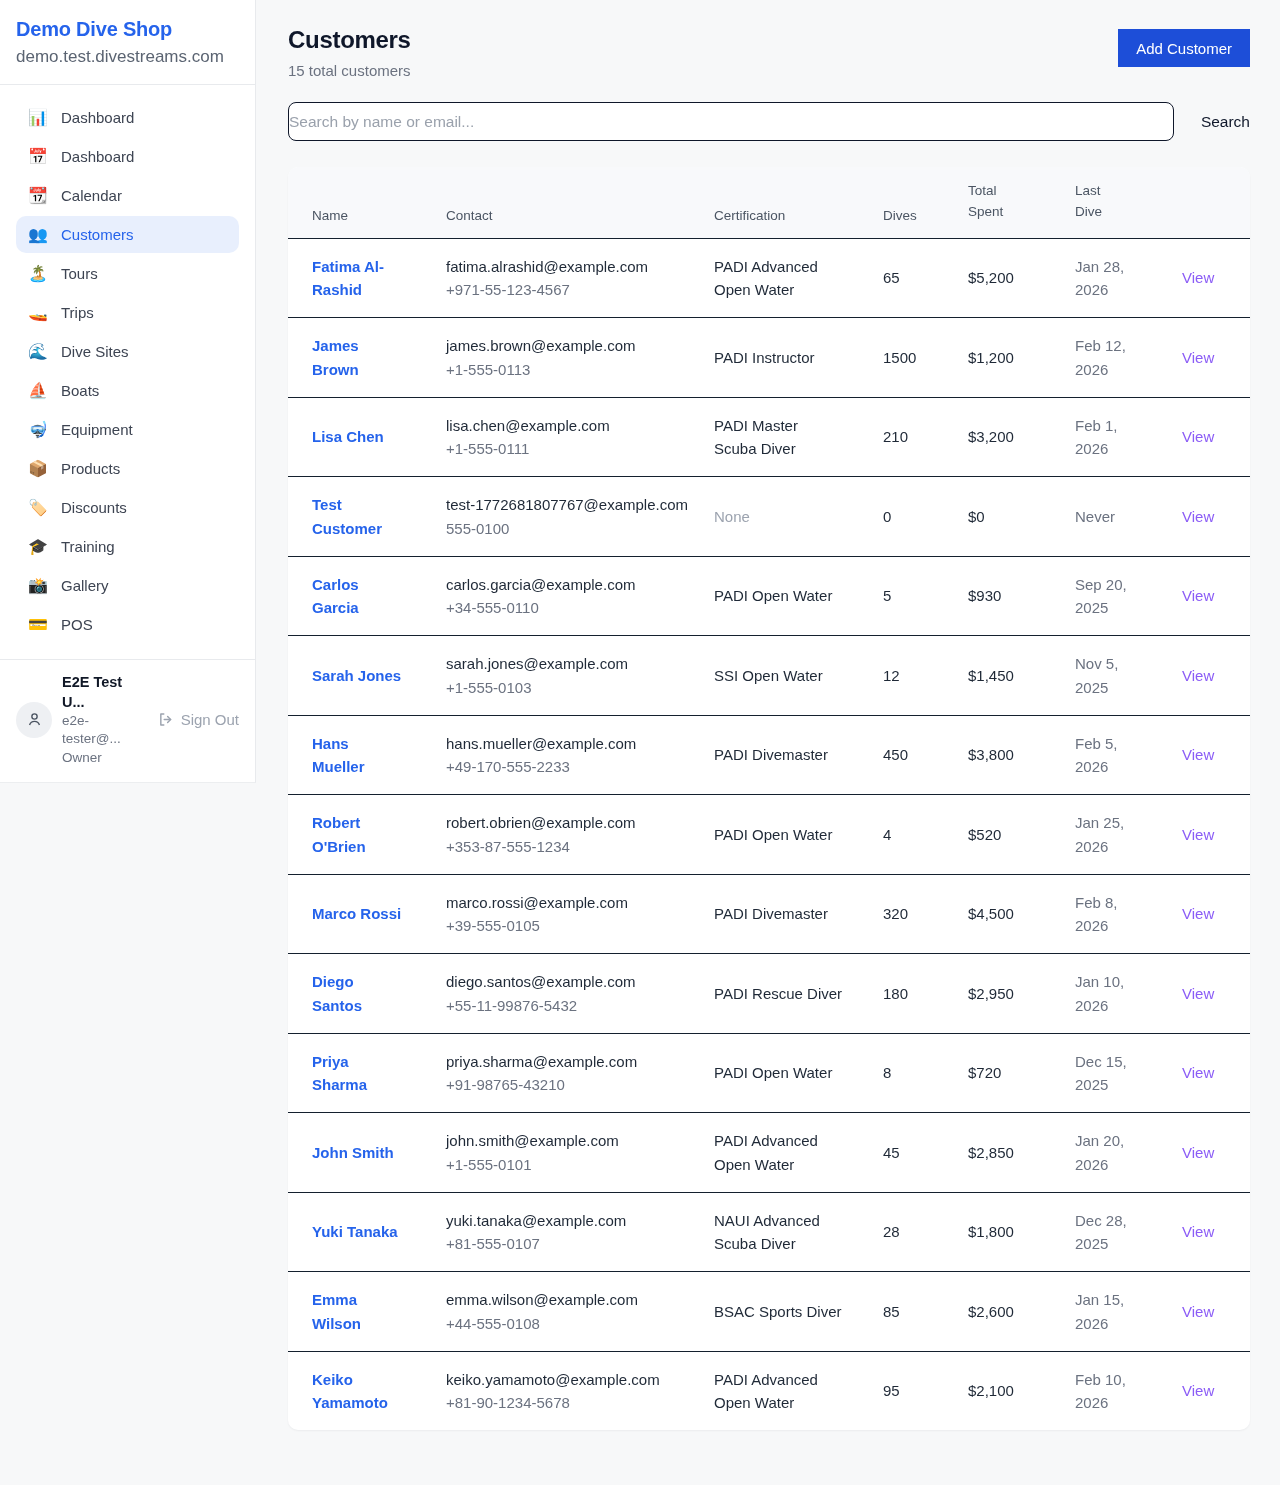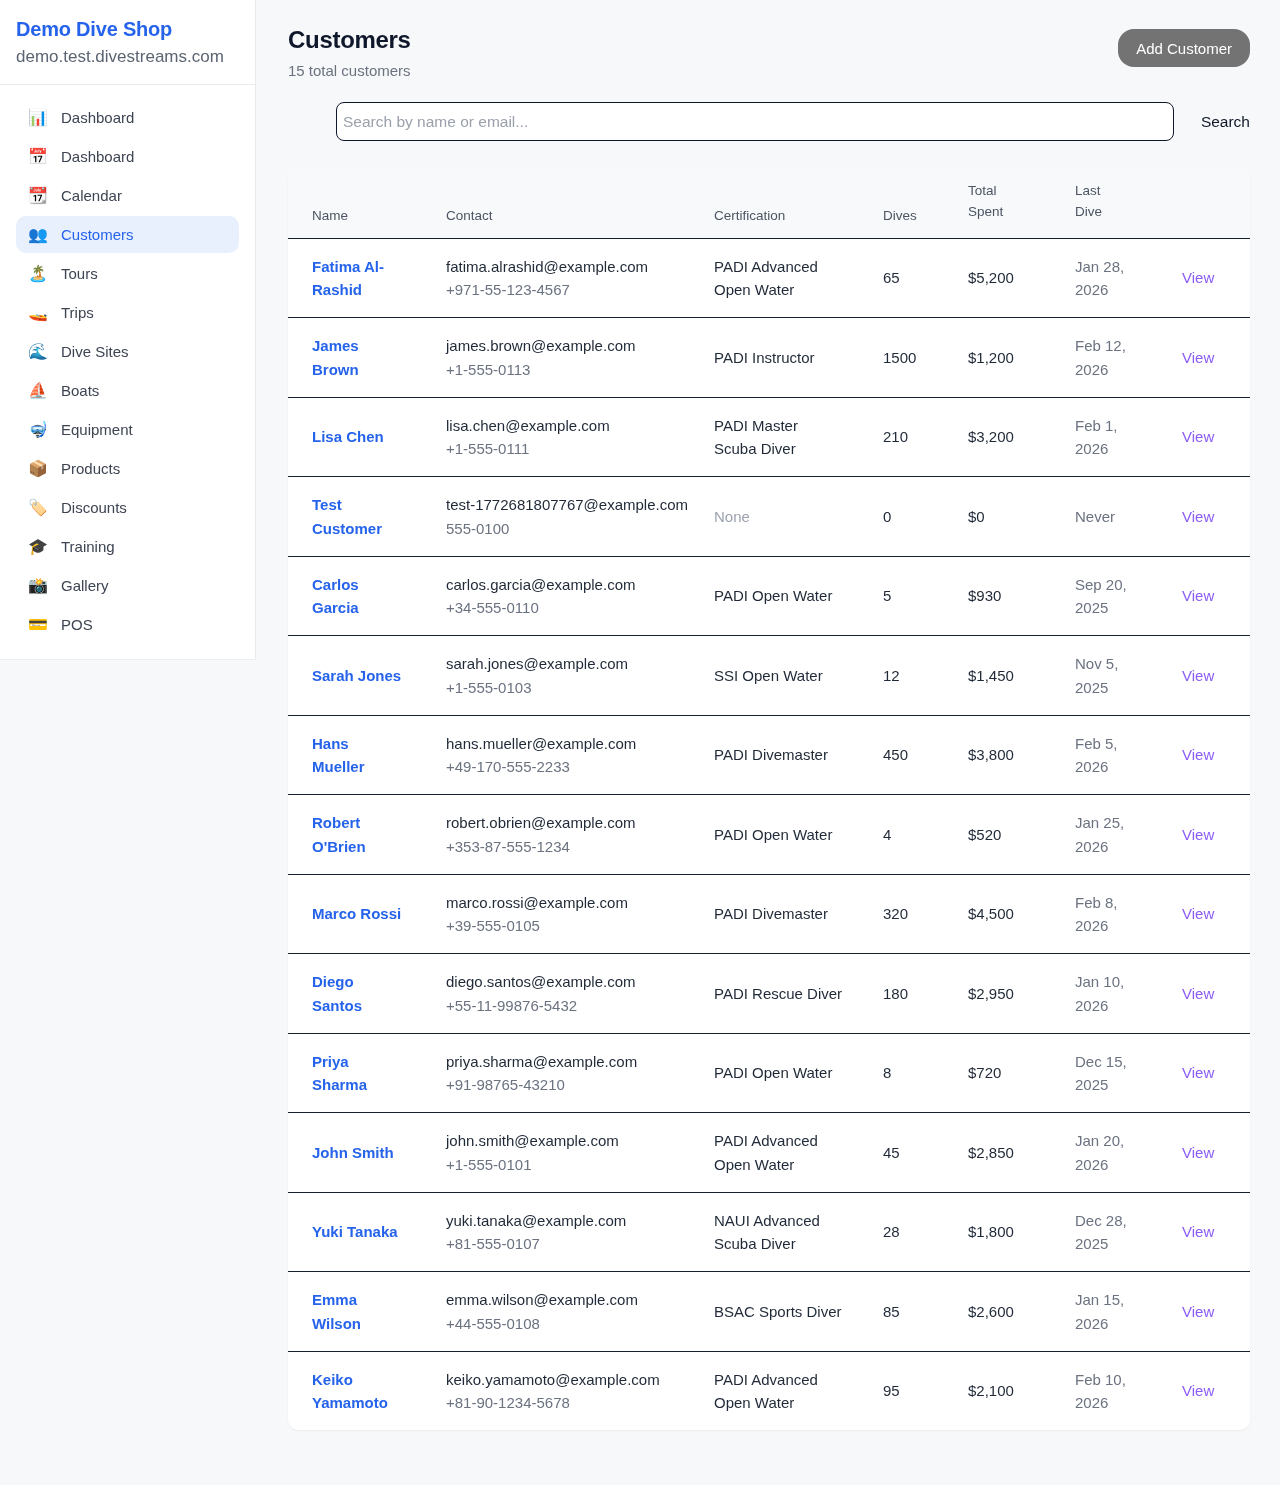--- a/index.html
+++ b/index.html
@@ -52,33 +52,33 @@
     background:none; border:none; cursor:pointer;
     font-family:inherit;
     white-space:nowrap;
   }
   
   .main { flex:1; padding:26px 30px 36px 32px; min-width:0; }
   .page-head { display:flex; align-items:flex-start; justify-content:space-between; }
   .page-title { font-size:24px; font-weight:700; color:#0f172a; letter-spacing:-0.3px; }
   .page-subtitle { margin-top:8px; font-size:15px; color:#6b7280; }
   .add-btn {
-    background:#737373; color:#fff;
-    border:none; border-radius:16px;
+    background:#1d4ed8; color:#fff;
+    border:none; border-radius:0;
     padding:0 18px; height:38px; margin-top:3px;
     font-size:15px; font-weight:500; font-family:inherit;
     cursor:pointer;
   }
   .search-row { display:flex; align-items:center; margin-top:23px; }
   .search-input {
     flex:1; height:39px;
     border:1px solid #0f172a; border-radius:8px;
-    padding:0 6px;
+    padding:0 0;
     font-size:15.5px; font-family:inherit; color:#111827;
-    background:#fff; outline:none;margin-left:48px;
+    background:#fff; outline:none;
   }
   .search-input::placeholder { color:#9aa1ac; }
   .search-btn {
     margin-left:27px; 
     background:none; border:none;
     font-size:15.5px; color:#0f172a; font-family:inherit;
     cursor:pointer;
   }
   
   .table-card {
@@ -200,20 +200,41 @@
         <span class="nav-icon">📸</span>
         <span>Gallery</span>
       </div>
 
       <div class="nav-item">
         <span class="nav-icon">💳</span>
         <span>POS</span>
       </div>
 
   </nav>
+  <div class="sidebar-footer">
+    <div class="avatar">
+      <svg width="17" height="17" viewBox="0 0 20 20" fill="none" stroke="#4a5360" stroke-width="1.6">
+        <circle cx="10" cy="6.5" r="3.1"></circle>
+        <path d="M4.2 16.5c1-3 2.9-4.3 5.8-4.3s4.8 1.3 5.8 4.3"></path>
+      </svg>
+    </div>
+    <div class="user-meta">
+      <div class="user-name">E2E Test U...</div>
+      <div class="user-email">e2e-tester@...</div>
+      <div class="user-role">Owner</div>
+    </div>
+    <button class="signout">
+      <svg width="17" height="17" viewBox="0 0 20 20" fill="none" stroke="#9ca3af" stroke-width="1.7" stroke-linecap="round" stroke-linejoin="round">
+        <path d="M8 3.5H4.5v13H8"></path>
+        <path d="M12.5 6.5 16 10l-3.5 3.5"></path>
+        <path d="M8.5 10H16"></path>
+      </svg>
+      <span>Sign Out</span>
+    </button>
+  </div>
 </aside>
 
 <main class="main">
   <div class="page-head">
     <div>
       <h1 class="page-title">Customers</h1>
       <div class="page-subtitle">15 total customers</div>
     </div>
     <button class="add-btn">Add Customer</button>
   </div>

